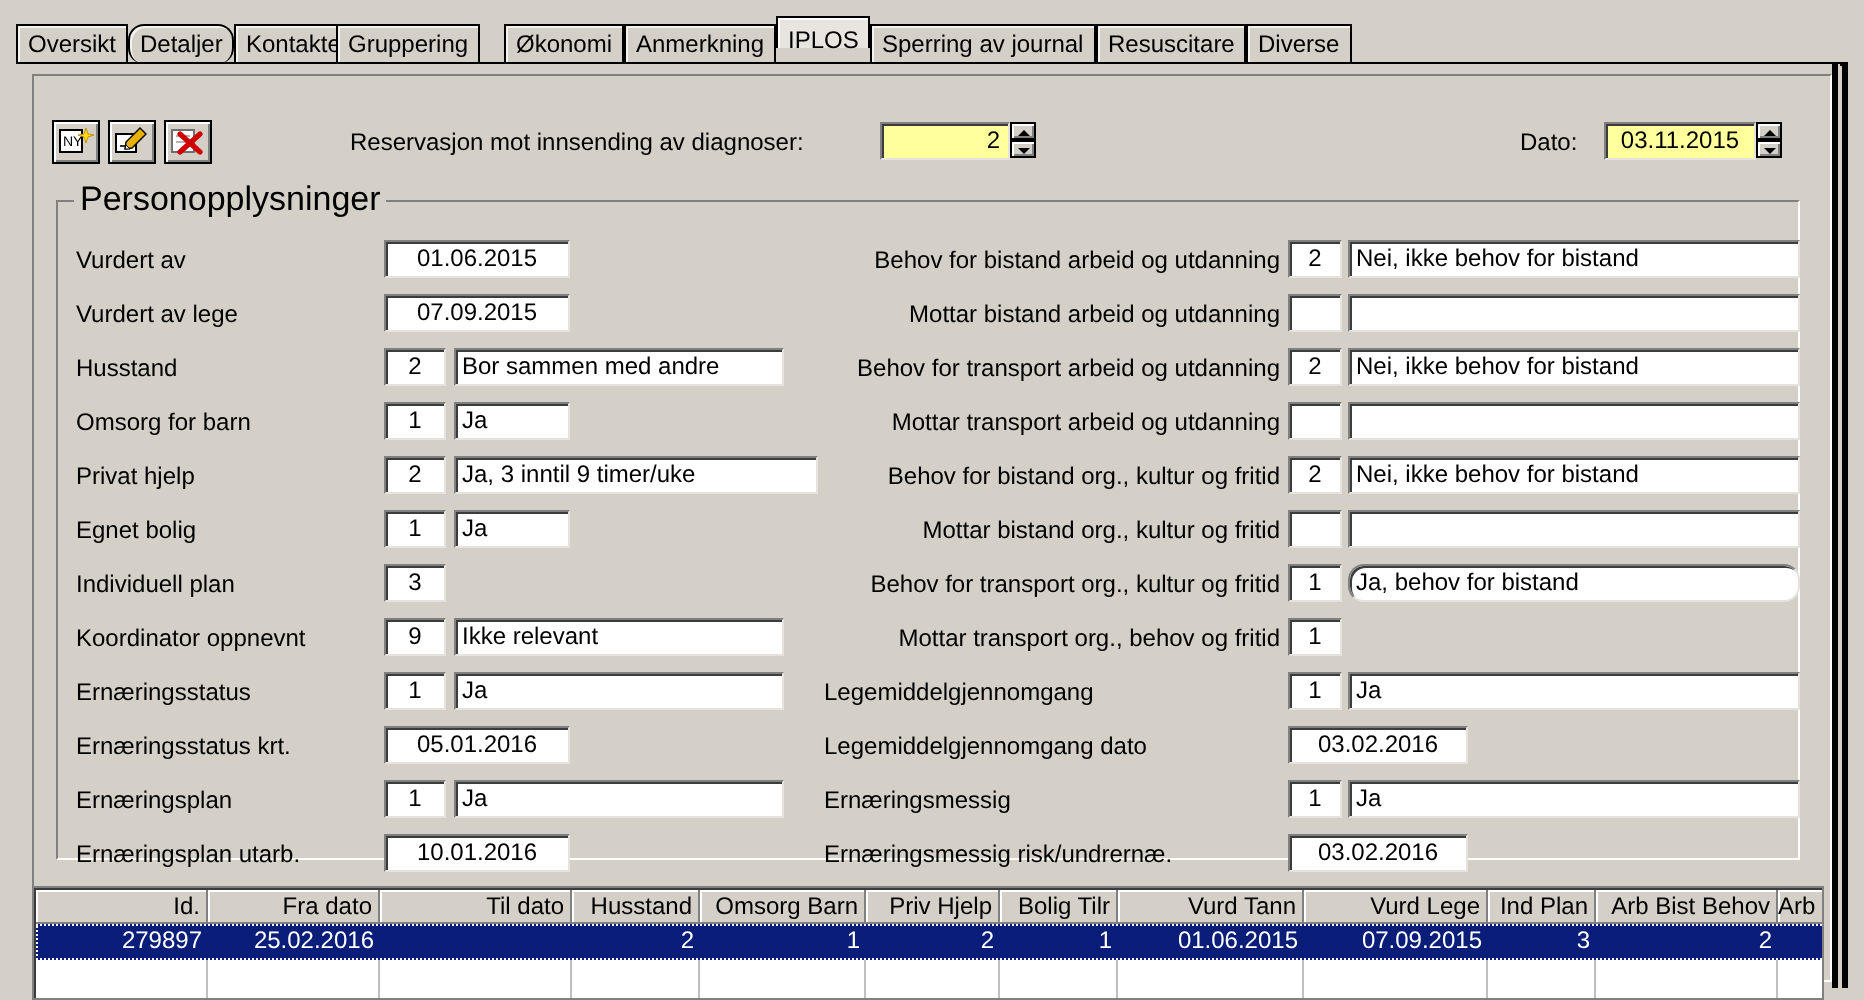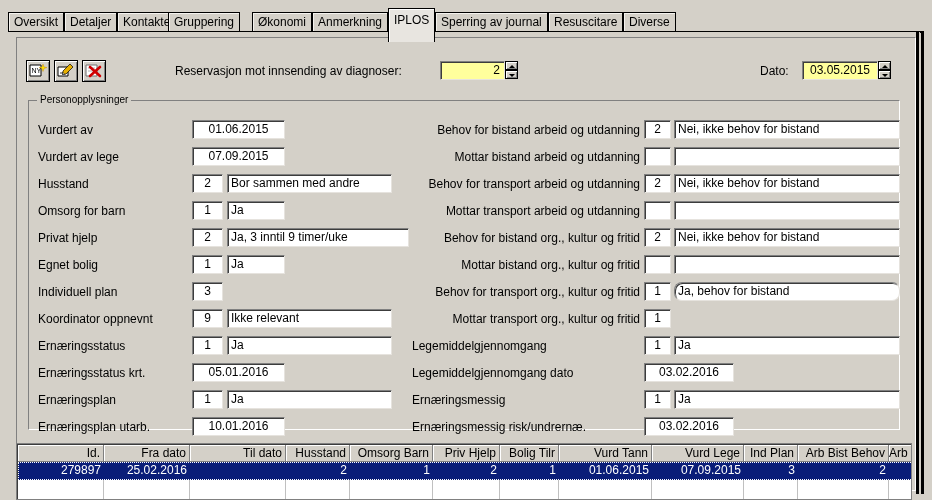--- a/index.html
+++ b/index.html
@@ -32,21 +32,21 @@
     border-bottom: none;
     font-size: 12px;
     line-height: 19px;
     padding: 0 5px;
     white-space: nowrap;
     color: #000;
     box-shadow: inset 1px 1px 0 #f4f2ee;
   }
   .tab.active {
     top: 0px;
-    height: 34px;
+    height: 16px;
     line-height: 22px;
     background: #e8e5e0;
     border-bottom: none;
     z-index: 5;
     box-shadow: inset 1px 1px 0 #fff;
   }
   .tabline {
     position: absolute;
     left: 8px; top: 31px;
     width: 916px; height: 2px;
@@ -167,21 +167,21 @@
     box-sizing: border-box;
     border: 1px solid #808080;
     border-right-color: #fff;
     border-bottom-color: #fff;
   }
   .group .cap {
     position: absolute;
     left: 8px; top: -8px;
     background: #d4d0c8;
     padding: 0 3px;
-    font-size: 10px;
+    font-size: 17px;
     line-height: 14px;
     color: #000;
   }
 
   
   .grid {
     position: absolute;
     left: 16px; top: 443px;
     width: 896px; height: 57px;
     box-sizing: border-box;
@@ -254,21 +254,21 @@
     vertical-align: top;
   }
 </style>
 </head>
 <body>
 
 <div id="root">
 
   <div class="tabstrip">
       <div class="tab" style="left: 0px;"><span>Oversikt</span></div>
-      <div class="tab" style="left: 56px;"><span>Detaljer</span></div>
+      <div class="tab" style="left: 56px; border-radius: 8px;"><span>Detaljer</span></div>
       <div class="tab" style="left: 109px;"><span>Kontakter</span></div>
       <div class="tab" style="left: 160px; text-align: right;"><span>Gruppering</span></div>
       <div class="tab" style="left: 244px;"><span>Økonomi</span></div>
       <div class="tab" style="left: 304px;"><span>Anmerkning</span></div>
       <div class="tab active" style="left: 380px;"><span>IPLOS</span></div>
       <div class="tab" style="left: 427px;"><span>Sperring av journal</span></div>
       <div class="tab" style="left: 540px;"><span>Resuscitare</span></div>
       <div class="tab" style="left: 615px;"><span>Diverse</span></div>
     </div>
   <div class="tabline"></div>
@@ -317,21 +317,21 @@
   <div class="spin" style="left:505px; top:61px;">
     <div class="up">
         <span class="ar"></span>
       </div>
     <div class="dn">
         <span class="ar"></span>
       </div>
   </div>
 
   <div class="lbl" style="left:760px; top:64px;">Dato:</div>
-  <div class="fld date yellow" style="left:802px; top:61px; width:76px;">03.05.2015</div>
+  <div class="fld date yellow" style="left:802px; top:61px; width:76px;">03.11.2015</div>
   <div class="spin" style="left:878px; top:61px;">
     <div class="up">
         <span class="ar"></span>
       </div>
     <div class="dn">
         <span class="ar"></span>
       </div>
   </div>
 
   <div class="group">
@@ -402,21 +402,21 @@
   <div class="fld" style="left:674px; top:228px; width:226px;">Nei, ikke behov for bistand</div>
 
   <div class="lbl r" style="left:400px; width:240px; top:258px;">Mottar bistand org., kultur og fritid</div>
   <div class="fld code" style="left:644px; top:255px; width:27px;"></div>
   <div class="fld" style="left:674px; top:255px; width:226px;"></div>
 
   <div class="lbl r" style="left:394px; width:246px; top:285px;">Behov for transport org., kultur og fritid</div>
   <div class="fld code" style="left:644px; top:282px; width:27px;">1</div>
   <div class="fld" style="left:674px; top:282px; width:226px;border-radius:8px;">Ja, behov for bistand</div>
 
-  <div class="lbl r" style="left:394px; width:246px; top:312px;">Mottar transport org., kultur og fritid</div>
+  <div class="lbl r" style="left:394px; width:246px; top:312px;">Mottar transport org., behov og fritid</div>
   <div class="fld code" style="left:644px; top:309px; width:27px;">1</div>
 
   <div class="lbl" style="left:412px; top:339px;">Legemiddelgjennomgang</div>
   <div class="fld code" style="left:644px; top:336px; width:27px;">1</div>
   <div class="fld" style="left:674px; top:336px; width:226px;">Ja</div>
 
   <div class="lbl" style="left:412px; top:366px;">Legemiddelgjennomgang dato</div>
   <div class="fld date" style="left:644px; top:363px; width:90px;">03.02.2016</div>
 
   <div class="lbl" style="left:412px; top:393px;">Ernæringsmessig</div>

